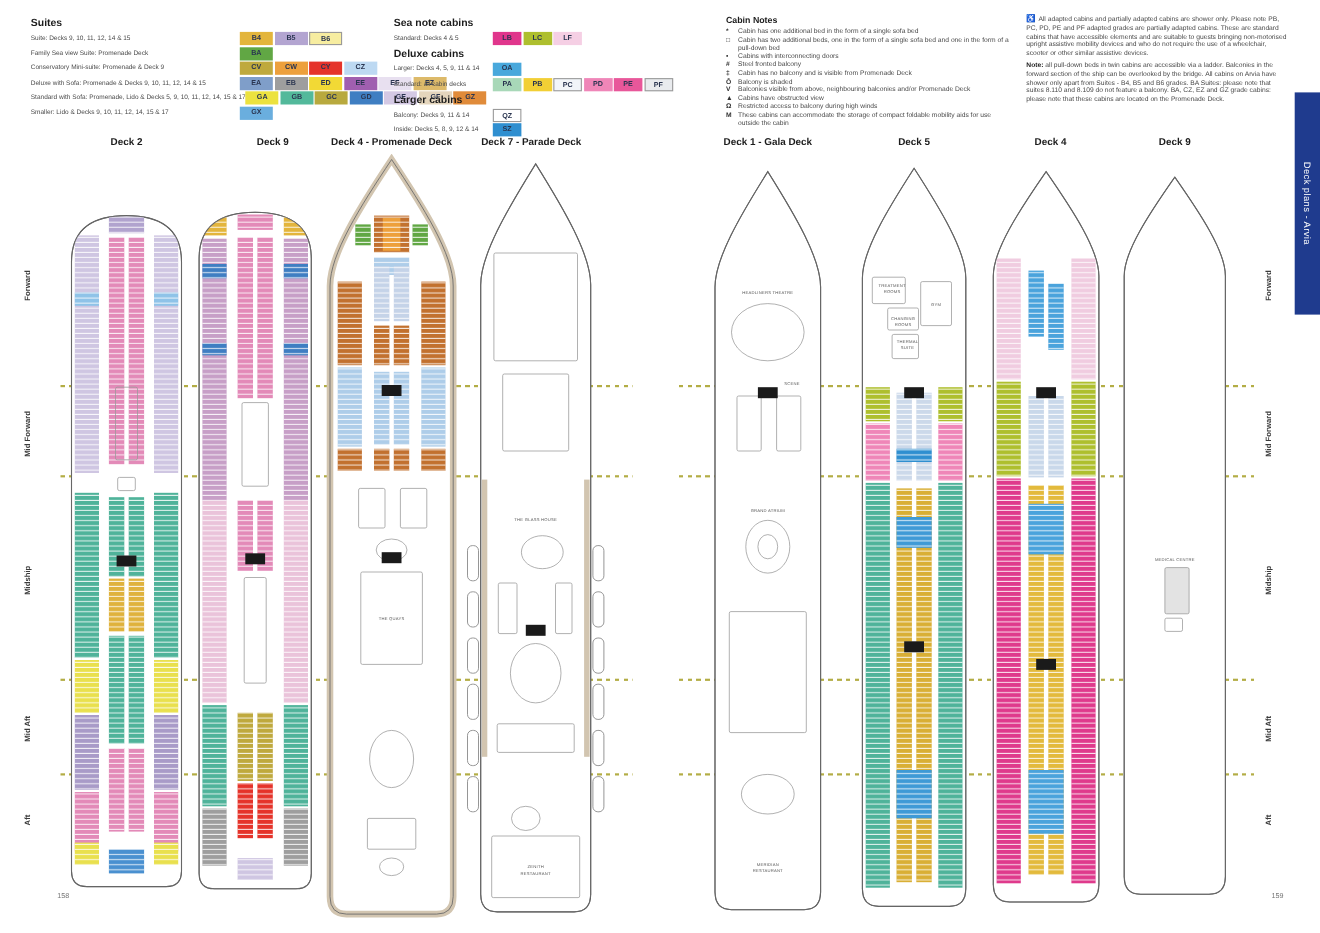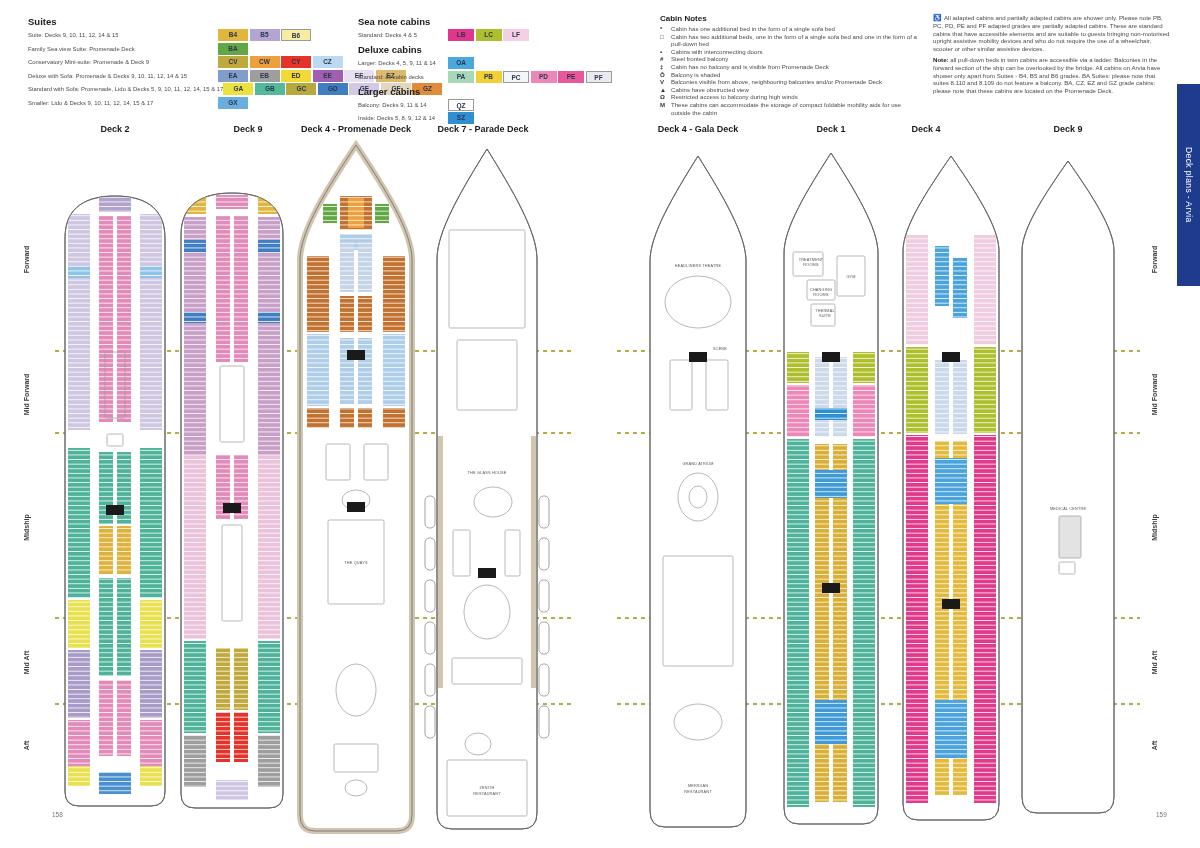--- a/index.html
+++ b/index.html
@@ -457,21 +457,21 @@
         <rect x="52" y="622" width="10" height="32" rx="4.5" fill="#ffffff" stroke="#888" stroke-width="0.8"></rect>
         <rect x="-62" y="664" width="10" height="32" rx="4.5" fill="#ffffff" stroke="#888" stroke-width="0.8"></rect>
         <rect x="52" y="664" width="10" height="32" rx="4.5" fill="#ffffff" stroke="#888" stroke-width="0.8"></rect>
         <rect x="-62" y="706" width="10" height="32" rx="4.5" fill="#ffffff" stroke="#888" stroke-width="0.8"></rect>
         <rect x="52" y="706" width="10" height="32" rx="4.5" fill="#ffffff" stroke="#888" stroke-width="0.8"></rect>
         <text x="0" y="474" text-anchor="middle" font-size="3.8" fill="#555" letter-spacing="0.2">THE GLASS HOUSE</text>
         <text x="0" y="789" text-anchor="middle" font-size="3.8" fill="#555" letter-spacing="0.2">ZENITH</text>
         <text x="0" y="795" text-anchor="middle" font-size="3.8" fill="#555" letter-spacing="0.2">RESTAURANT</text>
         <path d="M 0 149 C -26 190.8 -50 231.5 -50 259 L -50 813 Q -50 829 -35 829 L 35 829 Q 50 829 50 813 L 50 259 C 50 231.5 26 190.8 0 149 Z" fill="none" stroke="#6a6a6a" stroke-width="0.8"></path>
       </svg>
-      <div class="deck-header" style="left: 618px;">Deck 4 - Gala Deck</div>
+      <div class="deck-header" style="left: 618px;">Deck 1 - Gala Deck</div>
       <svg class="deck-svg" viewBox="-70 140 140 710" width="140" height="710" style="left: 628px;">
         <defs>
           <clipPath id="cp-6">
             <path d="M 0 156 C -24.96 195.9 -48 234.75 -48 261 L -48 811 Q -48 827 -33 827 L 33 827 Q 48 827 48 811 L 48 261 C 48 234.75 24.96 195.9 0 156 Z"></path>
           </clipPath>
         </defs>
         <path d="M 0 156 C -24.96 195.9 -48 234.75 -48 261 L -48 811 Q -48 827 -33 827 L 33 827 Q 48 827 48 811 L 48 261 C 48 234.75 24.96 195.9 0 156 Z" fill="#ffffff" stroke="#555555" stroke-width="1"></path>
         <g clip-path="url(#cp-6)">
           <ellipse cx="0" cy="302" rx="33" ry="26" fill="none" stroke="#9a9a9a" stroke-width="0.7"></ellipse>
           <rect x="-28" y="360" width="22" height="50" rx="1.5" fill="none" stroke="#9a9a9a" stroke-width="0.7"></rect>
@@ -482,21 +482,21 @@
           <ellipse cx="0" cy="722" rx="24" ry="18" fill="none" stroke="#9a9a9a" stroke-width="0.7"></ellipse>
           <rect x="-9" y="352" width="18" height="10" fill="#1a1a1a"></rect>
         </g>
         <text x="0" y="267" text-anchor="middle" font-size="3.8" fill="#555" letter-spacing="0.2">HEADLINERS THEATRE</text>
         <text x="22" y="350" text-anchor="middle" font-size="3.8" fill="#555" letter-spacing="0.2">SCENE</text>
         <text x="0" y="465" text-anchor="middle" font-size="3.8" fill="#555" letter-spacing="0.2">GRAND ATRIUM</text>
         <text x="0" y="787" text-anchor="middle" font-size="3.8" fill="#555" letter-spacing="0.2">MERIDIAN</text>
         <text x="0" y="793" text-anchor="middle" font-size="3.8" fill="#555" letter-spacing="0.2">RESTAURANT</text>
         <path d="M 0 156 C -24.96 195.9 -48 234.75 -48 261 L -48 811 Q -48 827 -33 827 L 33 827 Q 48 827 48 811 L 48 261 C 48 234.75 24.96 195.9 0 156 Z" fill="none" stroke="#6a6a6a" stroke-width="0.8"></path>
       </svg>
-      <div class="deck-header" style="left: 751px;">Deck 1</div>
+      <div class="deck-header" style="left: 751px;">Deck 5</div>
       <svg class="deck-svg" viewBox="-70 140 140 710" width="140" height="710" style="left: 761px;">
         <defs>
           <clipPath id="cp-5">
             <path d="M 0 153 C -24.44 191 -47 228 -47 253 L -47 808 Q -47 824 -32 824 L 32 824 Q 47 824 47 808 L 47 253 C 47 228 24.44 191 0 153 Z"></path>
           </clipPath>
         </defs>
         <path d="M 0 153 C -24.44 191 -47 228 -47 253 L -47 808 Q -47 824 -32 824 L 32 824 Q 47 824 47 808 L 47 253 C 47 228 24.44 191 0 153 Z" fill="#ffffff" stroke="#555555" stroke-width="1"></path>
         <g clip-path="url(#cp-5)">
           <rect x="-44" y="352" width="22" height="31" fill="#aebf2e"></rect>
           <rect x="-44" y="352" width="22" height="31" fill="url(#cabrows)"></rect>
@@ -533,21 +533,21 @@
         </g>
         <text x="-20" y="261" text-anchor="middle" font-size="3.8" fill="#555" letter-spacing="0.2">TREATMENT</text>
         <text x="-20" y="266" text-anchor="middle" font-size="3.8" fill="#555" letter-spacing="0.2">ROOMS</text>
         <text x="20" y="278" text-anchor="middle" font-size="3.8" fill="#555" letter-spacing="0.2">GYM</text>
         <text x="-10" y="291" text-anchor="middle" font-size="3.8" fill="#555" letter-spacing="0.2">CHANGING</text>
         <text x="-10" y="296" text-anchor="middle" font-size="3.8" fill="#555" letter-spacing="0.2">ROOMS</text>
         <text x="-6" y="312" text-anchor="middle" font-size="3.8" fill="#555" letter-spacing="0.2">THERMAL</text>
         <text x="-6" y="317" text-anchor="middle" font-size="3.8" fill="#555" letter-spacing="0.2">SUITE</text>
         <path d="M 0 153 C -24.44 191 -47 228 -47 253 L -47 808 Q -47 824 -32 824 L 32 824 Q 47 824 47 808 L 47 253 C 47 228 24.44 191 0 153 Z" fill="none" stroke="#6a6a6a" stroke-width="0.8"></path>
       </svg>
-      <div class="deck-header" style="left: 846px; text-align: center;">Deck 4</div>
+      <div class="deck-header" style="left: 875px; text-align: center;">Deck 4</div>
       <svg class="deck-svg" viewBox="-70 140 140 710" width="140" height="710" style="left: 881px;">
         <defs>
           <clipPath id="cp-4">
             <path d="M 0 156 C -24.96 192.1 -48 227.25 -48 251 L -48 804 Q -48 820 -33 820 L 33 820 Q 48 820 48 804 L 48 251 C 48 227.25 24.96 192.1 0 156 Z"></path>
           </clipPath>
         </defs>
         <path d="M 0 156 C -24.96 192.1 -48 227.25 -48 251 L -48 804 Q -48 820 -33 820 L 33 820 Q 48 820 48 804 L 48 251 C 48 227.25 24.96 192.1 0 156 Z" fill="#ffffff" stroke="#555555" stroke-width="1"></path>
         <g clip-path="url(#cp-4)">
           <rect x="-45" y="235" width="22" height="110" fill="#f0cce0"></rect>
           <rect x="-45" y="235" width="22" height="110" fill="url(#cabrows)"></rect>

